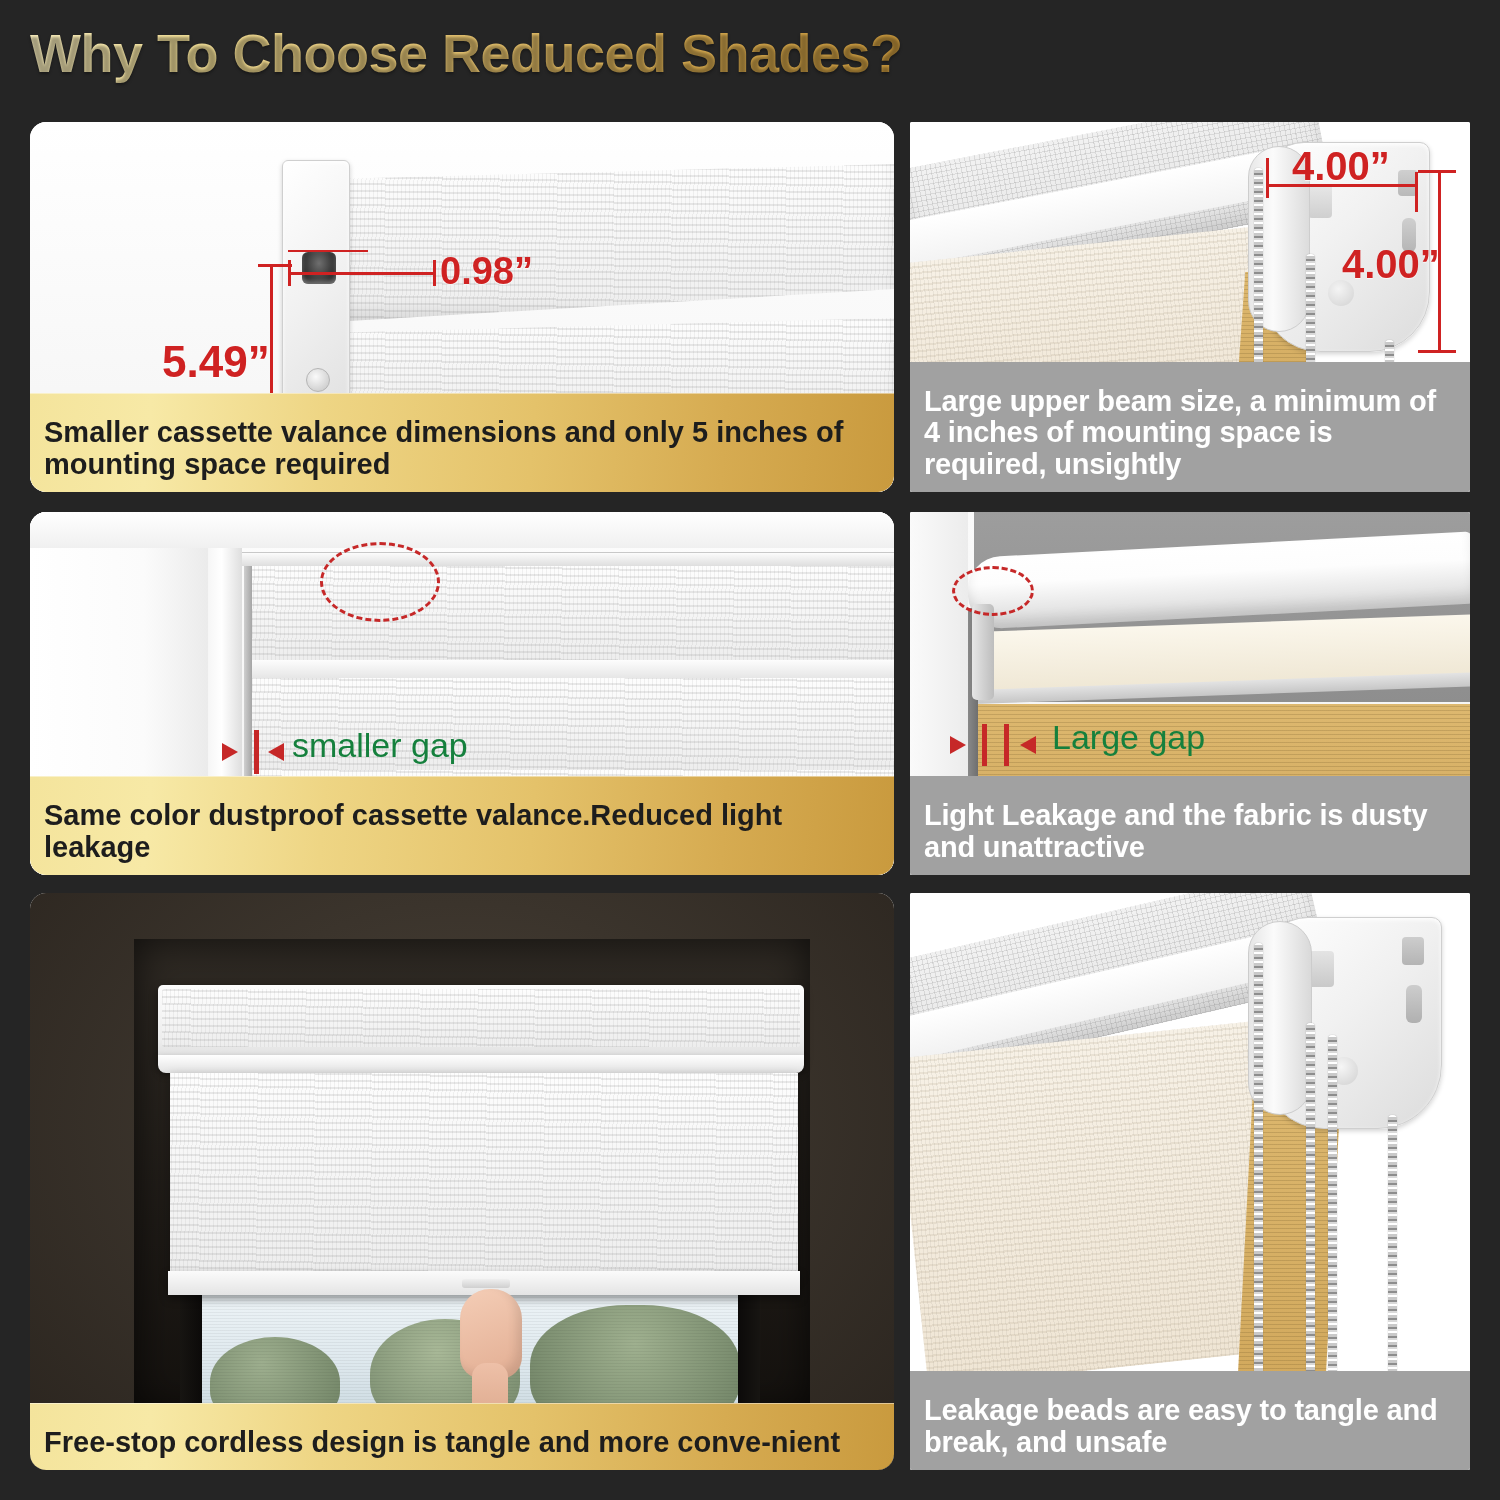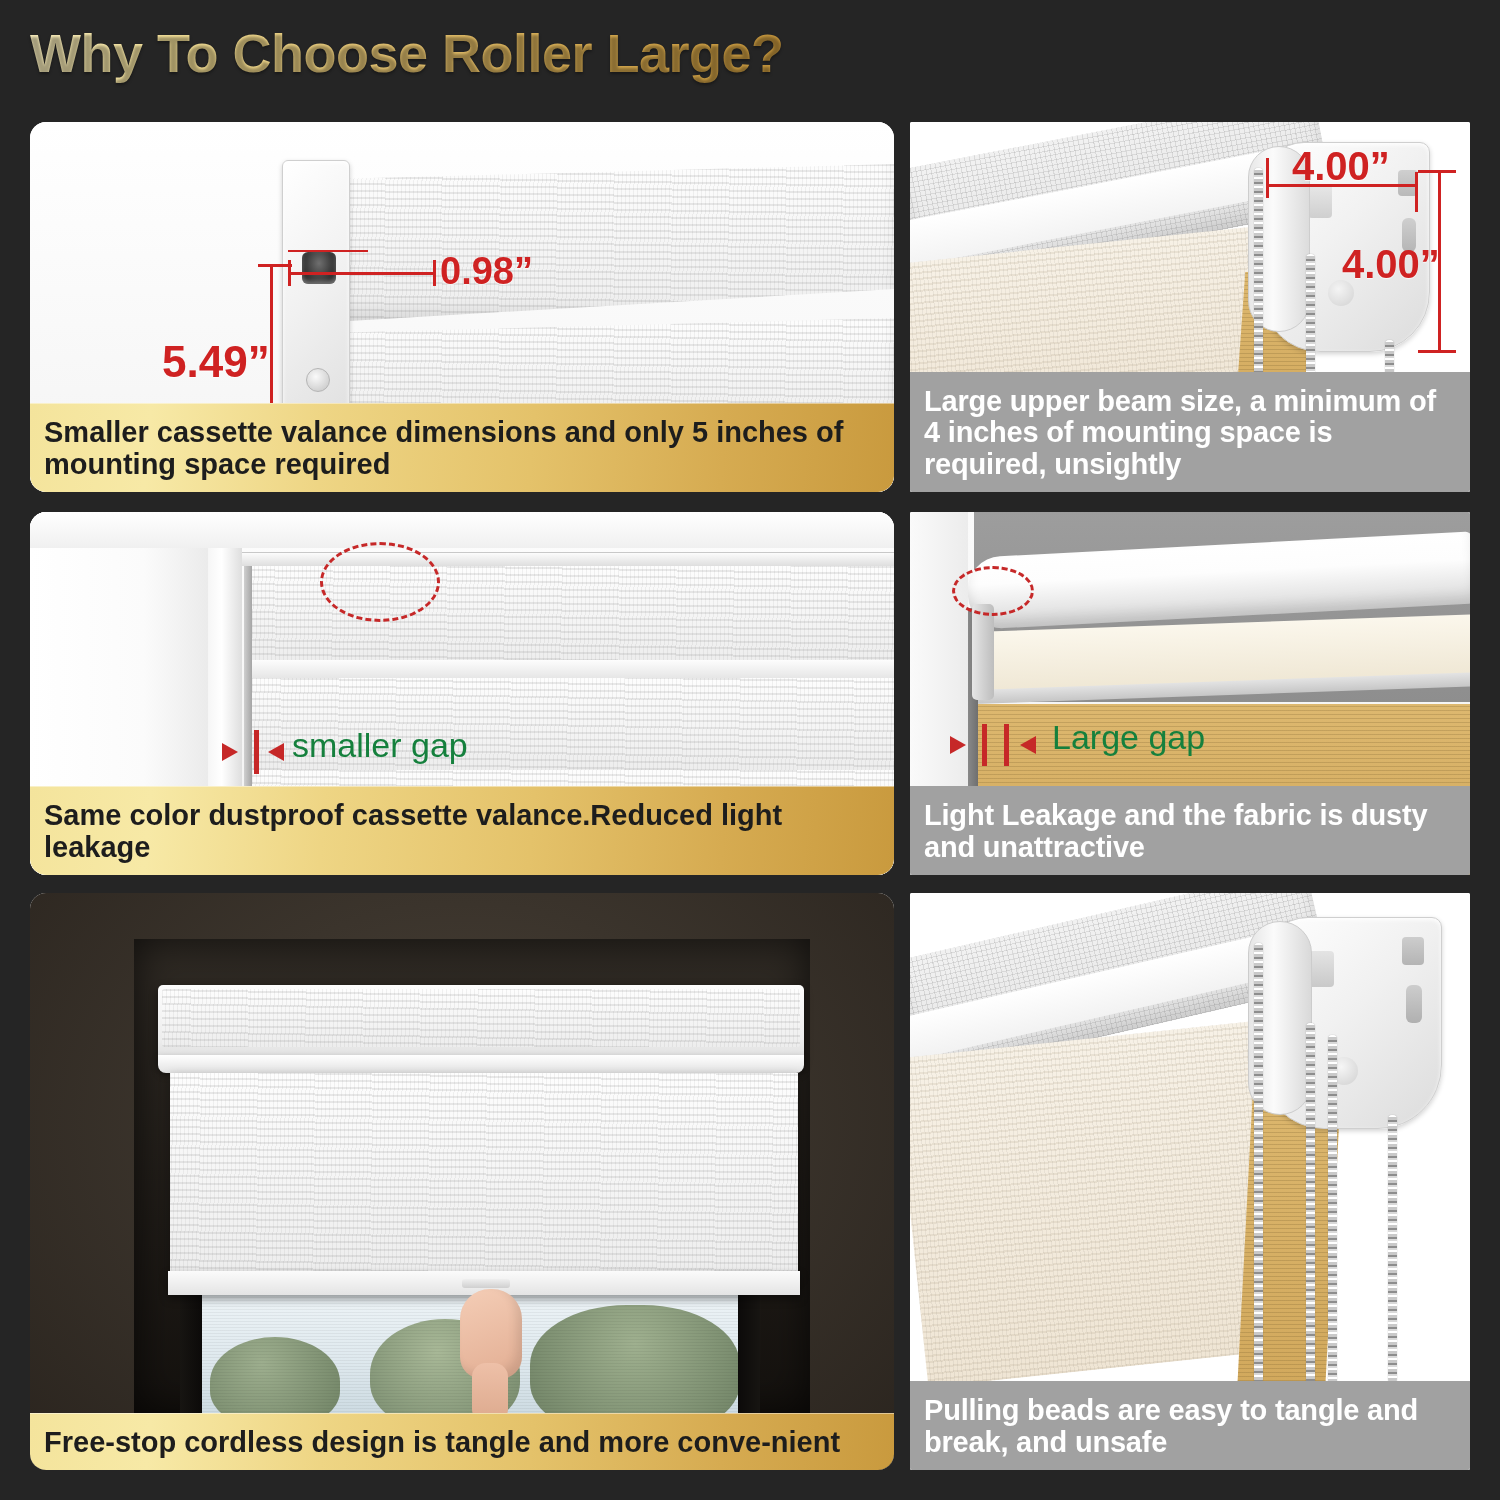--- a/index.html
+++ b/index.html
@@ -50,21 +50,21 @@
     inset: 0;
     overflow: hidden;
   }
 
   
   .caption {
     position: absolute;
     left: 0;
     right: 0;
     bottom: 0;
-    padding: 14px 14px 12px 14px;
+    padding: 24px 14px 12px 14px;
     line-height: 1.08;
     font-weight: bold;
   }
   .caption.gold {
     background: linear-gradient(95deg,
         #f4e49c 0%, #f7e9a6 14%, #eed584 34%,
         #e4c26a 58%, #d6ab51 80%, #c99a3e 100%);
     color: #1d1d1d;
     font-size: 29px;
     border-bottom-left-radius: 16px;
@@ -155,21 +155,21 @@
     background: linear-gradient(135deg,#ffffff 0%, #f1f1f1 45%, #dcdcdc 100%);
     border: 1px solid #cfcfcf;
     box-shadow: inset 0 2px 4px rgba(255,255,255,.9), 0 2px 5px rgba(0,0,0,.18);
   }
 </style>
 </head>
 <body>
 
 <div id="root">
 
-  <div class="page-title">Why To Choose Roller Large?</div>
+  <div class="page-title">Why To Choose Reduced Shades?</div>
 
   <div class="panel left" style="left:30px; top:122px; width:864px; height:370px;">
 
     <div class="photo">
       <div class="abs" style="inset:0; background:linear-gradient(180deg,#ffffff,#f4f4f4);"></div>
 
       <div class="abs fabric-white" style="left:268px; top:42px; width:600px; height:160px;
                   clip-path: polygon(0 10%, 100% 0%, 100% 78%, 0 100%);
                   box-shadow: inset 0 -12px 18px rgba(0,0,0,.10);"></div>
       <div class="abs fabric-white" style="left:268px; top:196px; width:600px; height:112px;
@@ -421,16 +421,16 @@
       <div class="abs" style="left:338px; top:28px; width:64px; height:194px; border-radius:34px;
                   background:linear-gradient(90deg,#e5e5e5,#fbfbfb 40%,#d9d9d9);
                   border:1px solid #cccccc;"></div>
 
       <div class="bead-chain" style="left:344px; top:50px; height:440px;"></div>
       <div class="bead-chain" style="left:396px; top:130px; height:362px;"></div>
       <div class="bead-chain" style="left:418px; top:142px; height:350px;"></div>
       <div class="bead-chain" style="left:478px; top:222px; height:268px;"></div>
     </div>
 
-    <div class="caption gray">Pulling beads are easy to tangle and break, and unsafe</div>
+    <div class="caption gray">Leakage beads are easy to tangle and break, and unsafe</div>
   </div>
 
 </div>
 
 </body></html>

